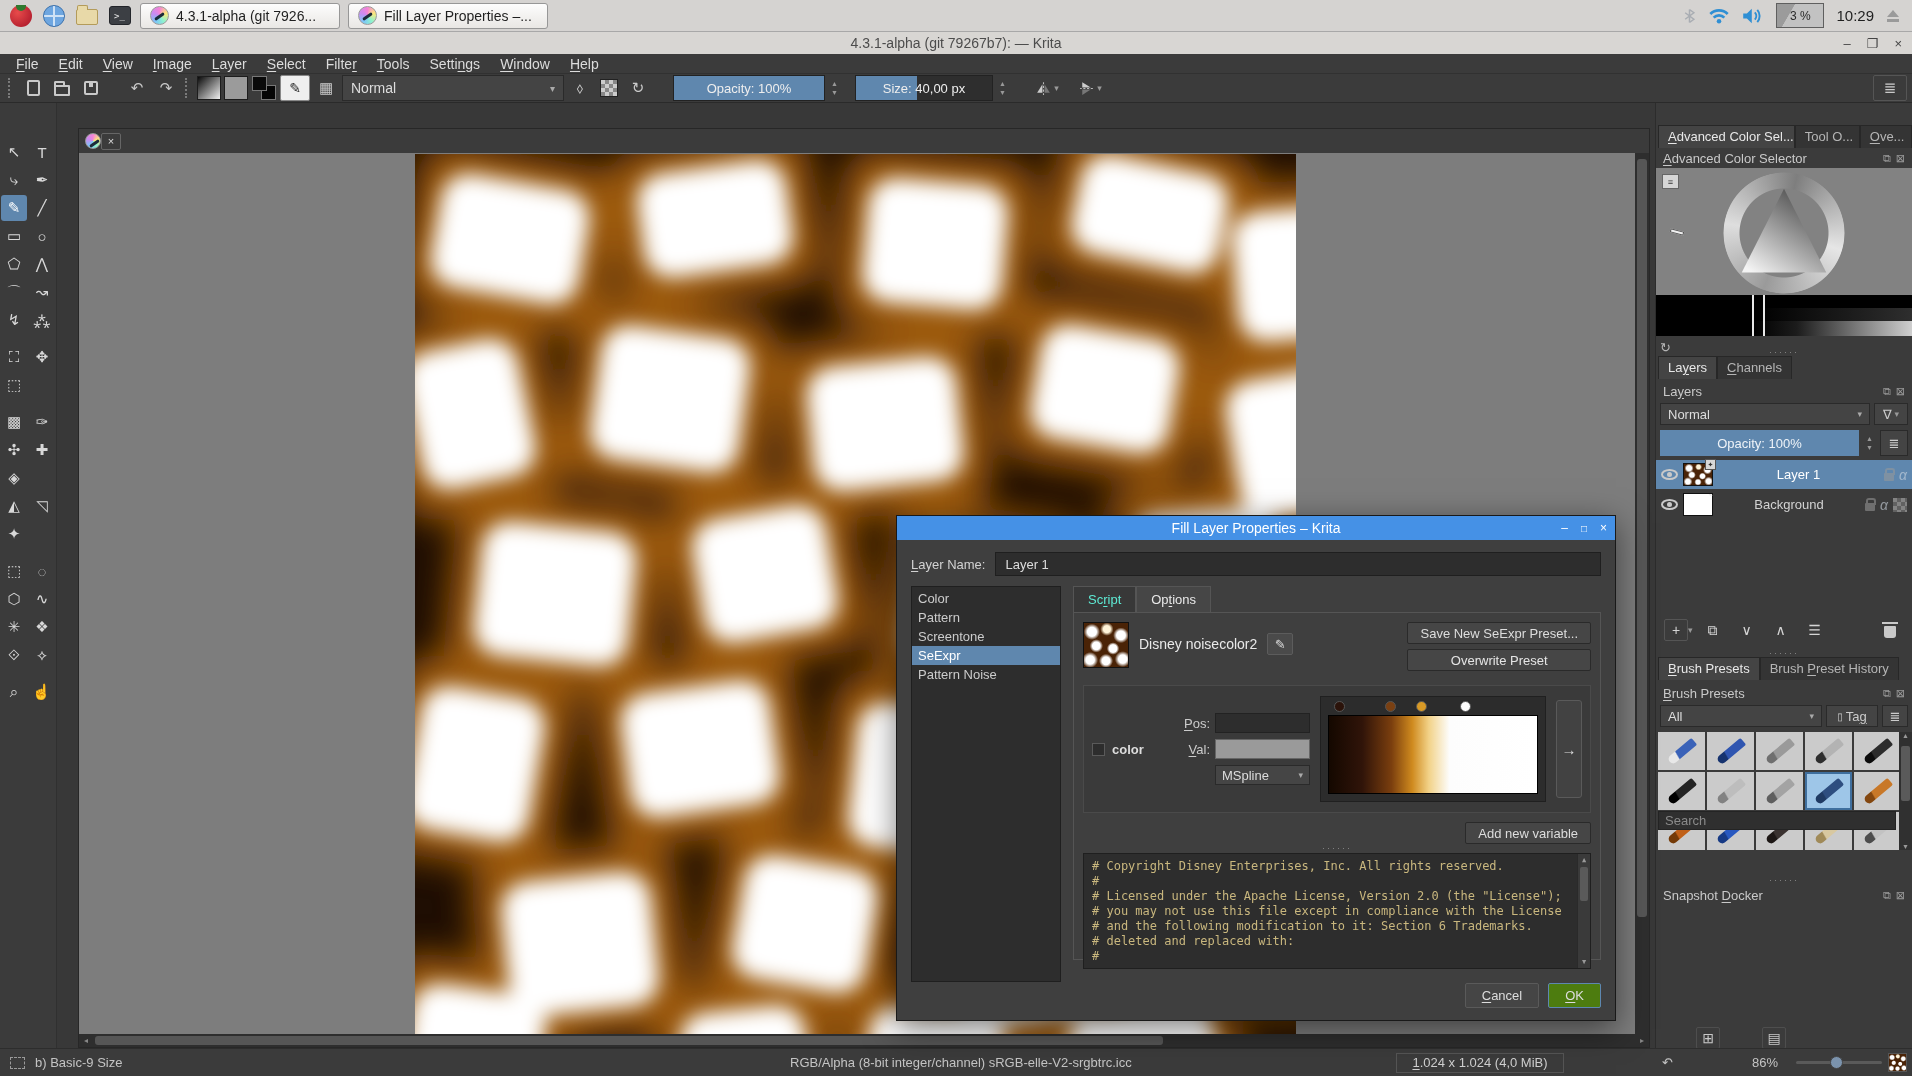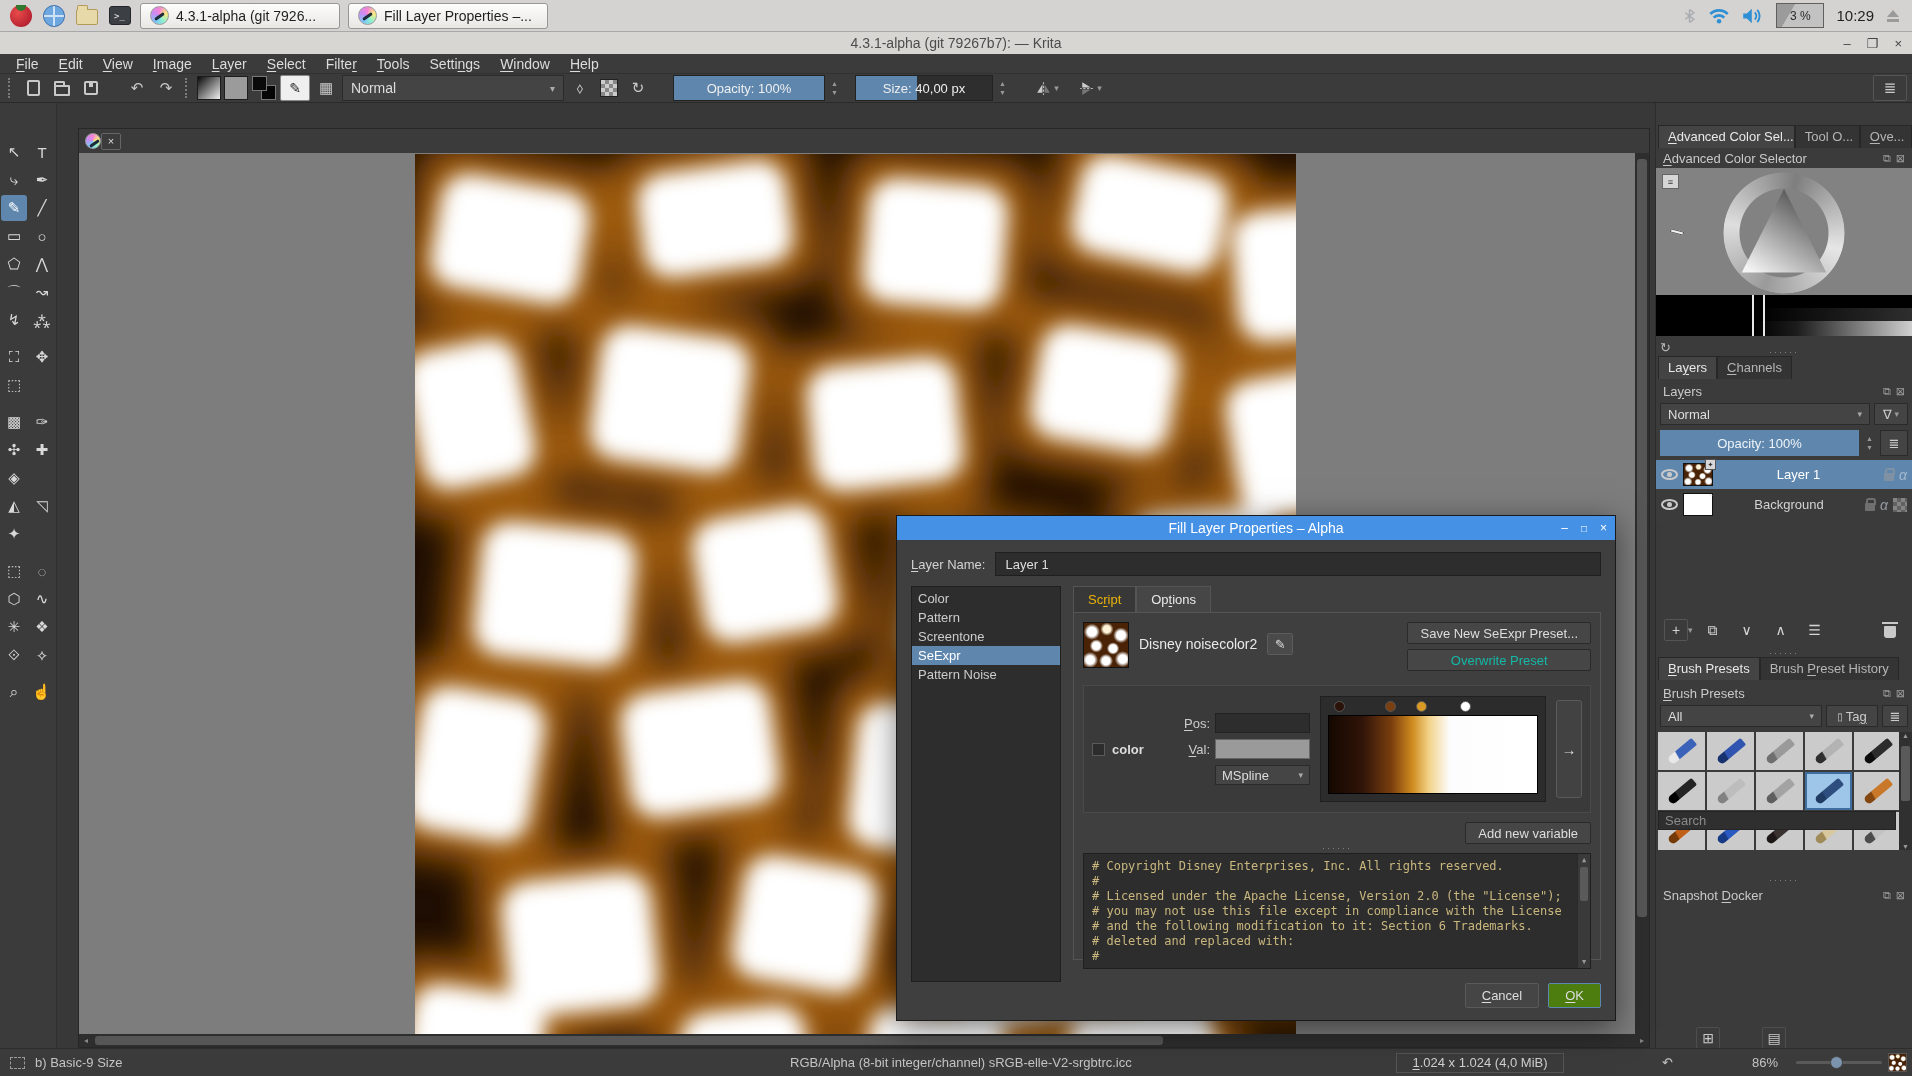--- a/index.html
+++ b/index.html
@@ -150,31 +150,31 @@
 .dlg-ctrl span{cursor:pointer}
 .dlg-body{position:absolute;left:0;right:0;top:24px;bottom:0;padding:12px 14px}
 .lnrow{display:flex;align-items:center;gap:10px}
 .lninput{flex:1;height:24px;background:#2d2d2d;border:1px solid #1f1f1f;color:#ddd;display:flex;align-items:center;padding:0 9px;cursor:text}
 .dmain{display:flex;gap:12px;margin-top:10px;height:396px}
 .typelist{width:150px;background:#2d2d2d;border:1px solid #1f1f1f;padding-top:2px;color:#ccc}
 .titem{height:19px;line-height:19px;padding:0 6px;cursor:pointer}
 .titem.sel{background:#5f87ae;color:#fff}
 .dcontent{flex:1;position:relative}
 .dtabs2{display:flex}
-.tab2{height:26px;line-height:25px;padding:0 14px;background:#383838;color:#eab308;border:1px solid #555;border-bottom:none;cursor:pointer}
+.tab2{height:26px;line-height:25px;padding:0 14px;background:#383838;color:#5eead4;border:1px solid #555;border-bottom:none;cursor:pointer}
 .tab2.active{background:#464646;color:#e9e9e9}
 .panel{border:1px solid #555;height:348px;padding:9px;position:relative;background:#3f3f3f}
 .preset-row{display:flex;gap:10px;align-items:flex-start}
 .thumb48{width:46px;height:46px;border:1px solid #111}
 .noise-thumb{background:radial-gradient(circle at 18% 20%,#fff 9%,transparent 16%),radial-gradient(circle at 52% 14%,#fff4d8 8%,transparent 15%),radial-gradient(circle at 84% 28%,#fff 9%,transparent 16%),radial-gradient(circle at 28% 52%,#fff 10%,transparent 17%),radial-gradient(circle at 66% 58%,#fff 10%,transparent 16%),radial-gradient(circle at 14% 84%,#fff 8%,transparent 15%),radial-gradient(circle at 50% 86%,#fff 9%,transparent 16%),radial-gradient(circle at 88% 82%,#fff 8%,transparent 15%),#4a2306}
 .pname{font-size:14px;color:#e9e9e9;margin-top:14px}
 .editbtn{width:26px;height:22px;background:#4a4a4a;border:1px solid #5c5c5c;border-radius:2px;display:flex;align-items:center;justify-content:center;color:#ddd;margin-top:11px;cursor:pointer}
 .right-btns{margin-left:auto;display:flex;flex-direction:column;gap:5px;align-items:stretch}
 .kbtn{height:22px;padding:0 12px;background:#464646;border:1px solid #2a2a2a;border-radius:2px;color:#ddd;display:flex;align-items:center;justify-content:center;cursor:pointer;white-space:nowrap}
-.kbtn.disabled{color:#14b8a6;cursor:default}
+.kbtn.disabled{color:#e5e5e5;cursor:default}
 .vars{margin-top:14px;border:1px solid #4a4a4a;background:#3a3a3a;height:128px;padding:8px;display:flex;gap:10px;align-items:center}
 .chkcol{display:flex;gap:7px;align-items:center;width:80px}
 .chk{width:13px;height:13px;background:#2d2d2d;border:1px solid #5a5a5a;cursor:pointer}
 .vname{font-weight:bold;color:#ddd}
 .fieldcol{width:128px;display:flex;flex-direction:column;gap:6px}
 .frow{display:flex;align-items:center;gap:5px}
 .flab{width:28px;text-align:right;color:#ccc}
 .pfield{flex:1;height:20px;background:#2d2d2d;border:1px solid #222;cursor:text}
 .vfield{flex:1;height:20px;background:#9a9a9a;border:1px solid #666;cursor:text}
 .fsel{flex:1;height:20px;background:#454545;border:1px solid #2a2a2a;color:#ddd;display:flex;align-items:center;padding:0 6px;cursor:pointer}
@@ -663,21 +663,21 @@
     <span class="sb-reset">↶</span>
     <span class="sb-zoom">86%</span>
     <span class="zslider">
         <span class="kn"></span>
       </span>
     <span class="mapbtn noise-thumb"></span>
   </div>
 
   <div class="dialog">
     <div class="dlg-title">
-      <span>Fill Layer Properties – Alpha</span>
+      <span>Fill Layer Properties – Krita</span>
       <div class="dlg-ctrl">
         <span>–</span>
         <span style="font-size:10px">□</span>
         <span>×</span>
       </div>
     </div>
     <div class="dlg-body">
       <div class="lnrow">
         <span><u>L</u>ayer Name:</span>
         <div class="lninput">

